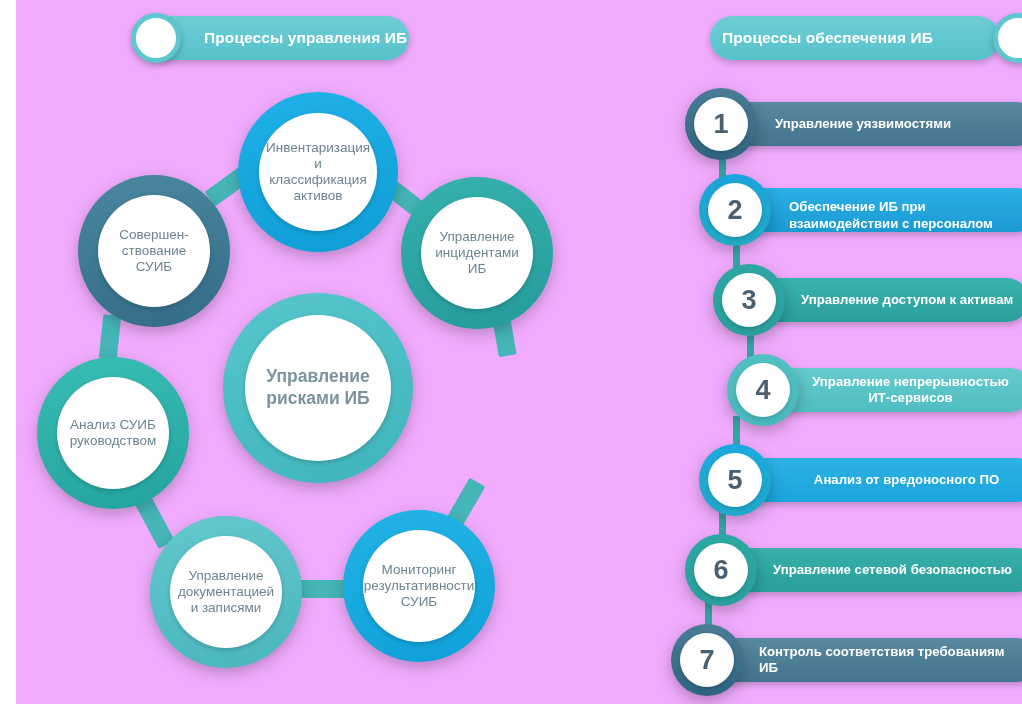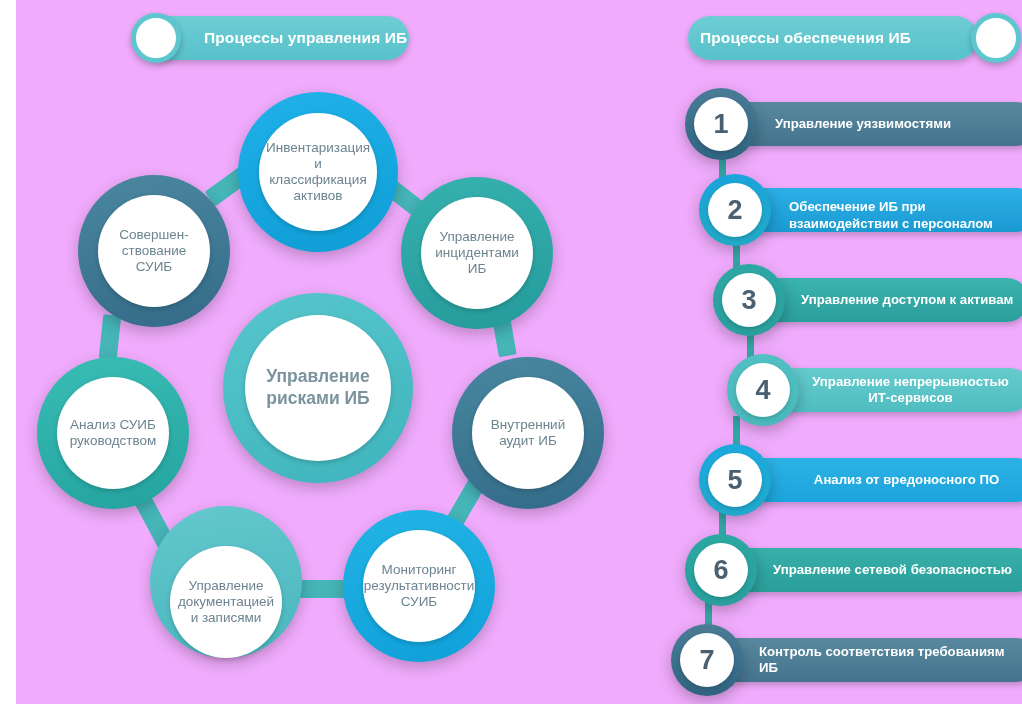--- a/index.html
+++ b/index.html
@@ -38,21 +38,21 @@
     position: absolute;
     width: 50px; height: 50px;
     border-radius: 50%;
     background: #ffffff;
     border: 5px solid #5ec6cf;
     box-shadow: 0 3px 6px rgba(0,0,0,0.25);
   }
   #hdr-left  { left: 128px; top: 16px; width: 265px;
                background: linear-gradient(180deg,#6fcdd4 0%,#57c2cb 100%); padding-left: 60px; }
   #hdr-left .hdr-knob  { left: -13px; top: -3px; }
-  #hdr-right { left: 672px; top: 16px; width: 290px;
+  #hdr-right { left: 694px; top: 16px; width: 290px;
                background: linear-gradient(180deg,#6fcdd4 0%,#57c2cb 100%); padding-left: 12px; }
   #hdr-right .hdr-knob { right: -43px; top: -3px; }
 
   
   #wheel { position: absolute; left: 0; top: 60px; width: 630px; height: 644px; }
 
   .node {
     position: absolute;
     border-radius: 50%;
     display: flex;
@@ -188,33 +188,28 @@
         <div class="node-label">Инвентаризация и классификация активов</div>
       </div>
     </div>
 
     <div class="node sat" id="node-incidents" style="left:385px; top:117px; background:linear-gradient(170deg,#35b1ae 0%,#259b9b 100%);">
       <div class="node-inner">
         <div class="node-label">Управление инцидентами ИБ</div>
       </div>
     </div>
 
-    <div class="node sat" id="node-audit" style="left:436px; top:297px; background:linear-gradient(170deg,#48879f 0%,#336b88 100%);">
-      <div class="node-inner">
-        <div class="node-label">Внутренний аудит ИБ</div>
-      </div>
-    </div>
 
     <div class="node sat" id="node-monitoring" style="left:327px; top:450px; background:linear-gradient(170deg,#22b4e6 0%,#0fa0d9 100%);">
       <div class="node-inner">
         <div class="node-label">Мониторинг результативности СУИБ</div>
       </div>
     </div>
 
-    <div class="node sat" id="node-documentation" style="left:134px; top:446px; background:linear-gradient(170deg,#63c8cd 0%,#49b6bd 100%);align-items:flex-end;">
+    <div class="node sat" id="node-documentation" style="left:134px; top:456px; background:linear-gradient(170deg,#63c8cd 0%,#49b6bd 100%);">
       <div class="node-inner">
         <div class="node-label">Управление документацией и записями</div>
       </div>
     </div>
 
     <div class="node sat" id="node-analysis" style="left:21px; top:297px; background:linear-gradient(170deg,#38bdb4 0%,#24a39f 100%);">
       <div class="node-inner">
         <div class="node-label">Анализ СУИБ руководством</div>
       </div>
     </div>

